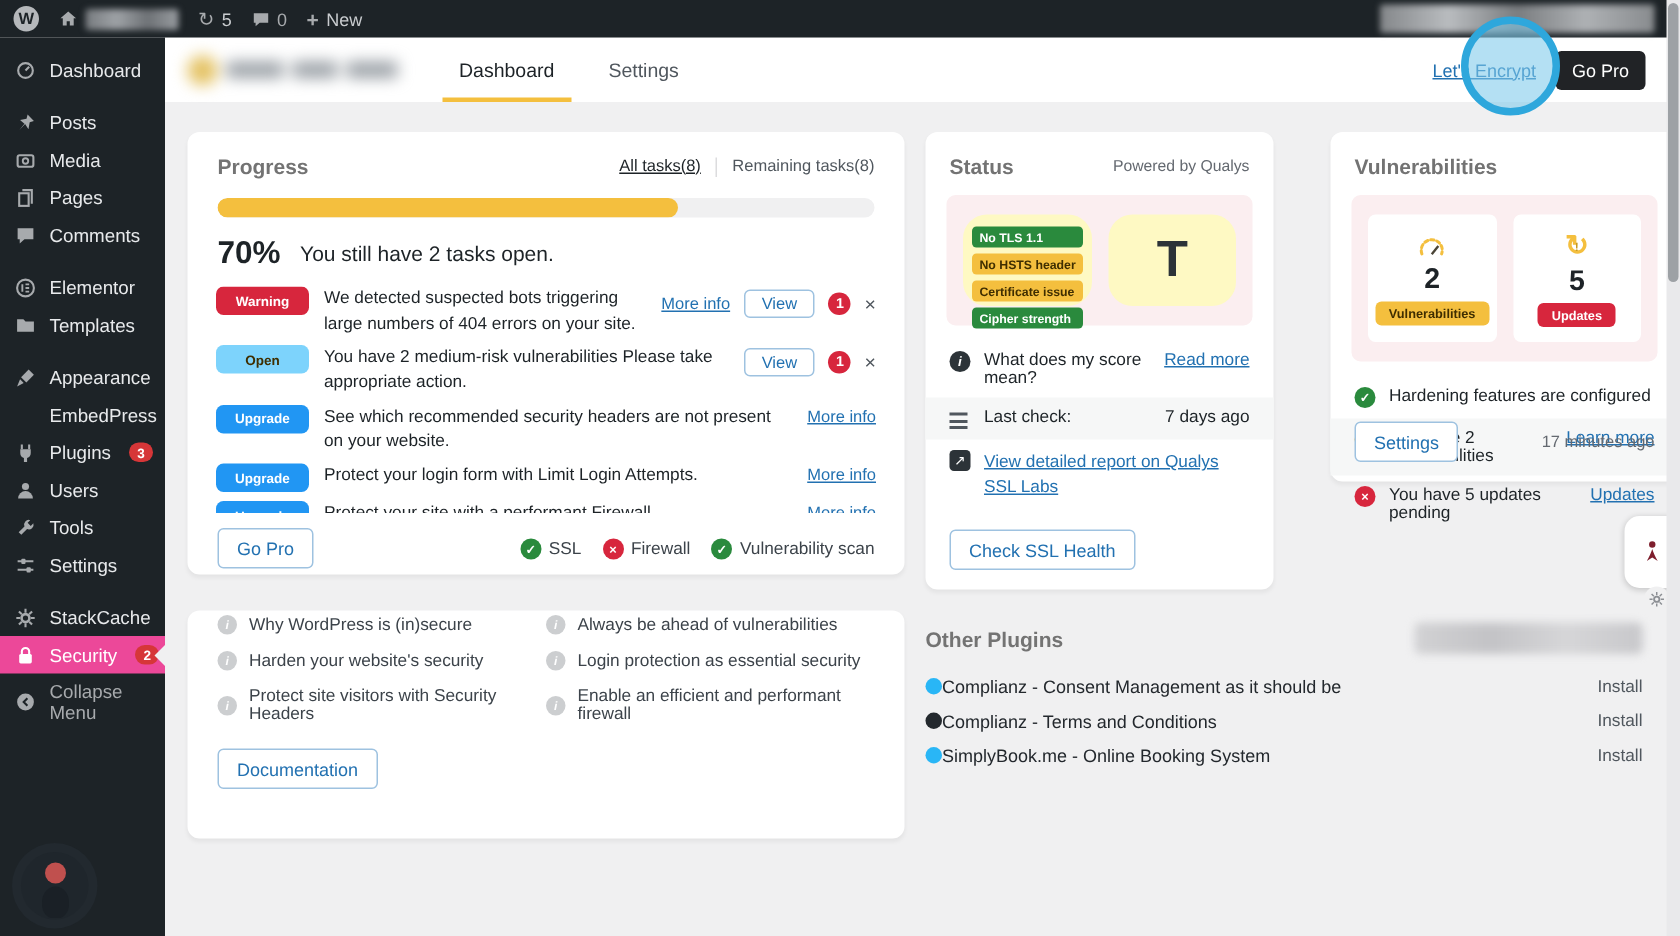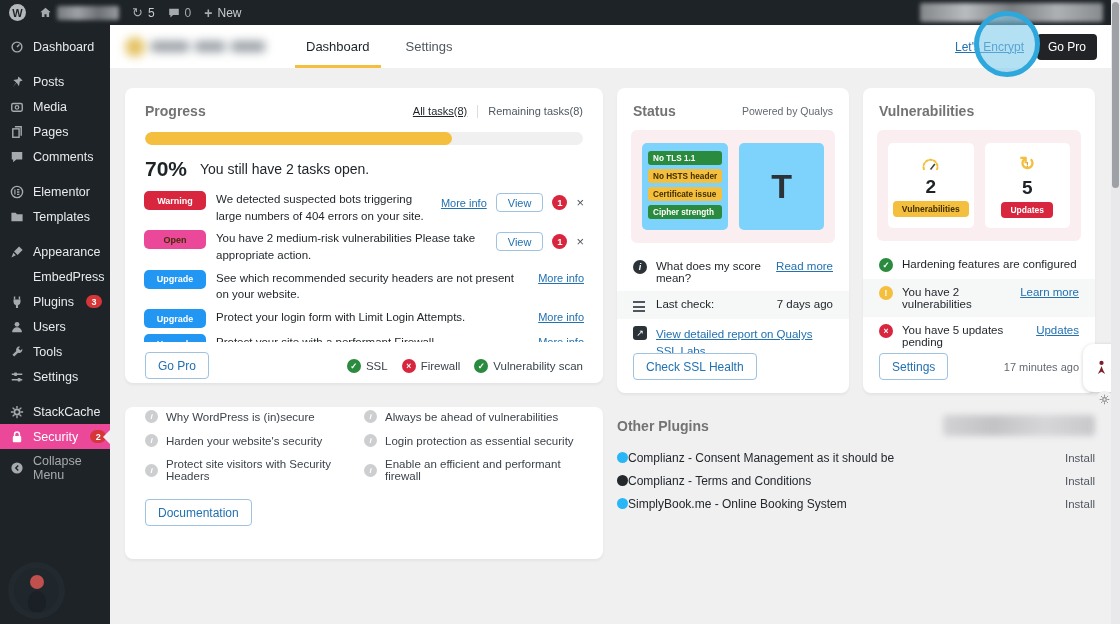--- a/index.html
+++ b/index.html
@@ -38,60 +38,60 @@
   .tab.active::after{content:"";position:absolute;left:2px;right:2px;bottom:0;height:3px;background:#f4bf3e}
   .header-right{position:absolute;right:23px;top:0;height:43px;display:flex;align-items:center;gap:13px}
   .le-link{color:#2271b1;font-size:12px;text-decoration:underline}
   .gopro-dark{background:#212326;color:#fff;font-size:12px;padding:6px 11px;border-radius:4px;border:none;cursor:pointer;font-family:inherit}
   .hl-circle{position:absolute;left:974px;top:11px;width:66px;height:66px;border-radius:50%;border:5px solid #2ea7dc;background:rgba(125,202,235,.58);z-index:85;pointer-events:none}
 
   
   .panel{position:absolute;background:#fff;border-radius:8px;box-shadow:0 2px 3px rgba(0,0,0,.05)}
   #p-progress{left:125px;top:88px;width:478px;height:295px}
   #p-status{left:617px;top:88px;width:232px;height:305px}
-  #p-vuln{left:863px;top:88px;width:232px;height:305px}
+  #p-vuln{left:887px;top:88px;width:232px;height:233px}
   #p-tips{left:125px;top:407px;width:478px;height:152px}
   #p-other{position:absolute;left:617px;top:407px;width:478px}
   .ph{display:flex;align-items:center;justify-content:space-between;padding:15px 20px 11px}
   .ph-sm{padding:15px 16px 11px}
   .pt{font-size:14px;font-weight:700;color:#737373}
 
   
   .p-links{display:flex;align-items:flex-start;gap:10px;font-size:11px}
   .p-links .all{color:#1d2327;text-decoration:underline;font-weight:500}
   .p-links .sep{width:1px;height:13px;background:#dcdcde}
   .p-links .rem{color:#50575e}
   .pbar{margin:2px 20px 0;height:13px;border-radius:7px;background:#f0f0f1;overflow:hidden}
   .pbar-fill{height:100%;background:#f4bf3e;border-radius:7px;width:70%}
   .prow{display:flex;align-items:center;gap:13px;padding:12px 20px 10px}
   .ppct{font-size:21px;font-weight:700}
   .pmsg{font-size:14px;font-weight:400}
   .plist{height:151px;overflow:hidden;padding:0 19px;position:relative}
   .trow{display:flex;align-items:flex-start;gap:10px;margin-bottom:6px}
   .tbadge{flex:0 0 62px;text-align:center;font-size:9px;font-weight:700;padding:4.5px 0;border-radius:5px}
   .tb-warning{background:#d7263d;color:#fff}
-  .tb-open{background:#ec4899;color:#3f2e00}
+  .tb-open{background:#7dd3fc;color:#3f2e00}
   .tb-upgrade{background:#2196f3;color:#fff}
   .ttext{font-size:11.5px;line-height:1.45;flex:1;padding-right:4px}
   .tcluster{display:flex;align-items:center;gap:9px;margin-left:auto;padding-top:2px;flex:0 0 auto}
   .minfo{font-size:11px;color:#2271b1;text-decoration:underline;white-space:nowrap}
   .vbtn{font-size:11px;color:#2271b1;border:1px solid #9ec2e0;background:#fff;border-radius:4px;padding:2.5px 11px;cursor:pointer;font-family:inherit}
   .cnt{width:15px;height:15px;border-radius:50%;background:#d7263d;color:#fff;font-size:9.5px;font-weight:700;display:flex;align-items:center;justify-content:center}
   .x{color:#50575e;font-size:13px;line-height:1;cursor:pointer}
   .pfoot{display:flex;align-items:center;justify-content:space-between;padding:10px 20px}
   .btn-o{font-size:12px;color:#2271b1;border:1px solid #9ec2e0;background:#fff;border-radius:4px;padding:5.5px 12px;cursor:pointer;font-family:inherit}
   .pstat{display:flex;align-items:center;gap:14px}
   .pstat .it{display:flex;align-items:center;gap:5px;font-size:11.5px;color:#3c434a}
   .cic{width:14px;height:14px;border-radius:50%;display:flex;align-items:center;justify-content:center;color:#fff;font-size:8.5px;font-weight:700;flex:0 0 14px}
   .cic.g{background:#2a8a3d}.cic.r{background:#d7263d}.cic.y{background:#f4bf3e}
 
   
   .pby{font-size:10.5px;color:#646970}
   .pink{margin:0 14px;background:#fbeef0;border-radius:6px;padding:13px 11px;display:flex;justify-content:center;gap:11px}
-  .wcard{background:#7dd3fc;border-radius:5px;width:91px;height:87px}
+  .wcard{background:#fef9c3;border-radius:16px;width:91px;height:61px}
   .bstack{display:flex;flex-direction:column;gap:4px;padding:8px 6px}
   .sslb{font-size:8.2px;font-weight:700;border-radius:3px;padding:2.5px 5px;white-space:nowrap}
   .tone-green{background:#2a8a3d;color:#fff}
   .tone-yellow{background:#f4bf3e;color:#3f2e00}
   .grade{display:flex;align-items:center;justify-content:center;font-size:34px;font-weight:700;color:#2c3338}
   .mrows{margin-top:10px}
   .mrow{display:flex;align-items:flex-start;gap:9px;padding:7px 16px;font-size:11.5px}
   .mrow.alt{background:#f6f7f7}
   .mrow .rt{margin-left:auto;white-space:nowrap}
   .lk{color:#2271b1;text-decoration:underline}

